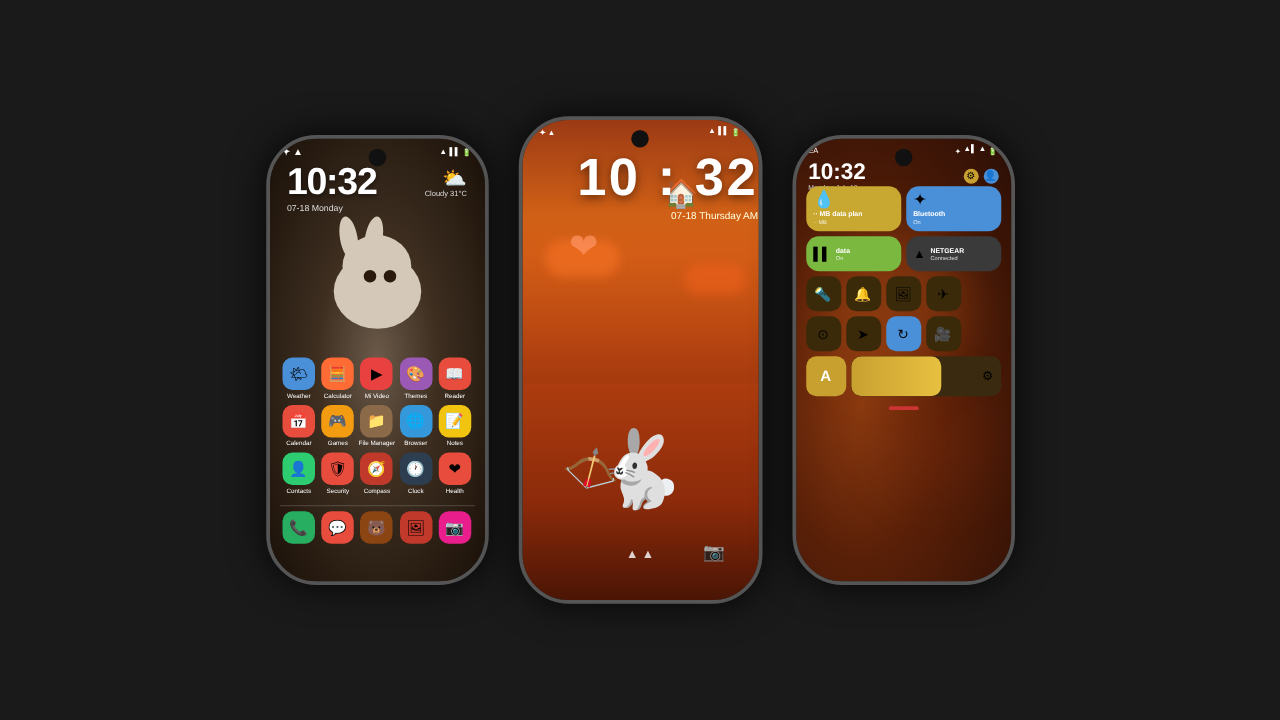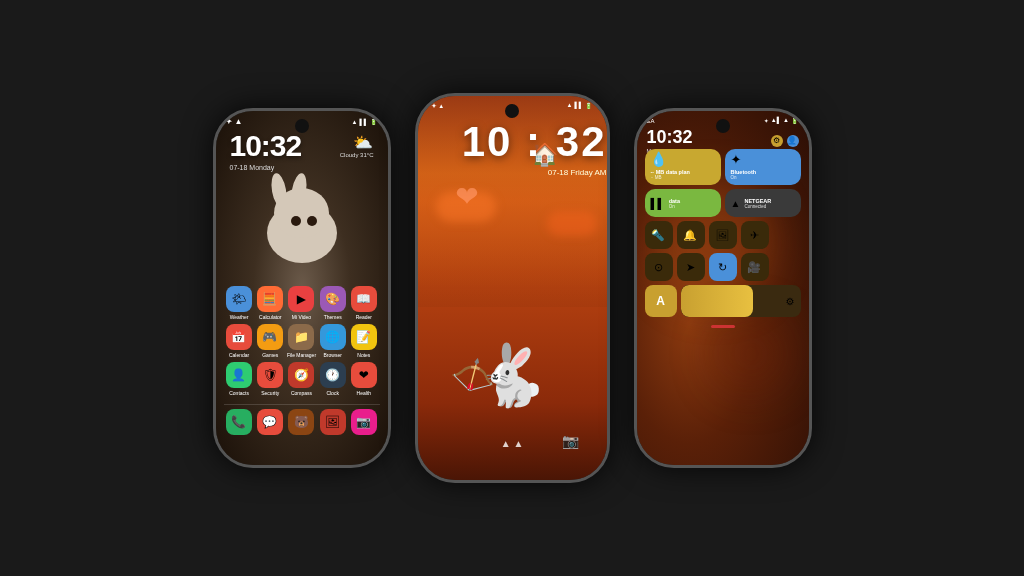--- a/index.html
+++ b/index.html
@@ -553,21 +553,21 @@
         <div class="p2-status-left">✦ ▲</div>
         <div class="p2-status-right">
           <span>▲</span>
           <span>▌▌</span>
           <span>🔋</span>
         </div>
       </div>
 
       <div class="phone2-clock">
         <div class="phone2-time">10 : 32</div>
-        <div class="phone2-date">07-18 Friday AM</div>
+        <div class="phone2-date">07-18 Thursday AM</div>
       </div>
 
       <div style="position:absolute;bottom:18%;left:50%;transform:translateX(-50%);z-index:30;font-size:60px;text-align:center;">
         🐇
       </div>
       <div style="position:absolute;bottom:22%;left:20%;z-index:30;font-size:28px;transform:rotate(-30deg);">🏹</div>
 
       <div style="position:absolute;bottom:8%;left:50%;transform:translateX(-50%);color:rgba(255,255,255,0.8);font-size:10px;text-align:center;">
         <div>▲ ▲</div>
       </div>

